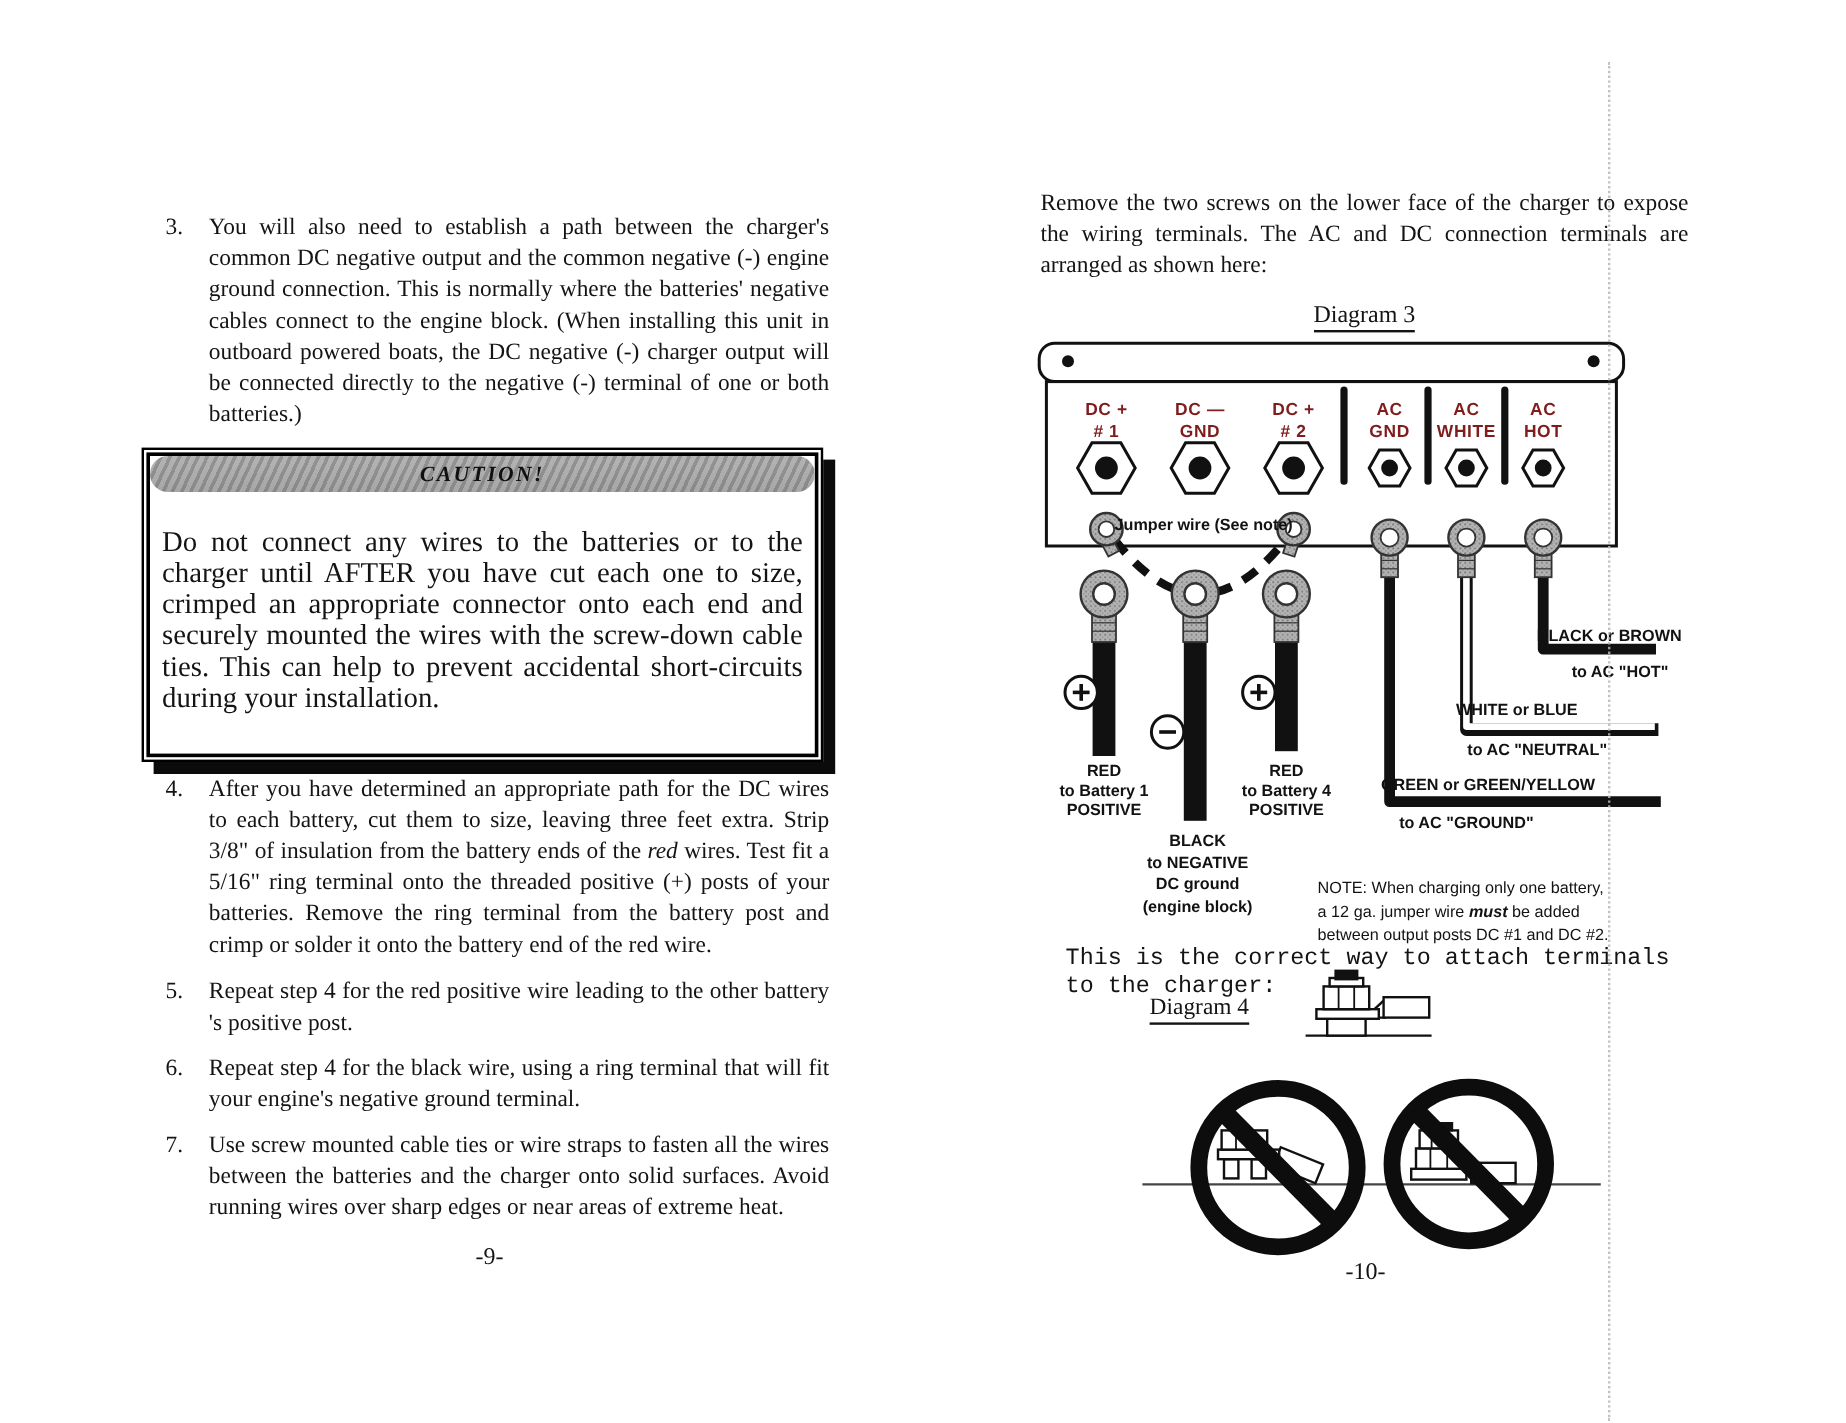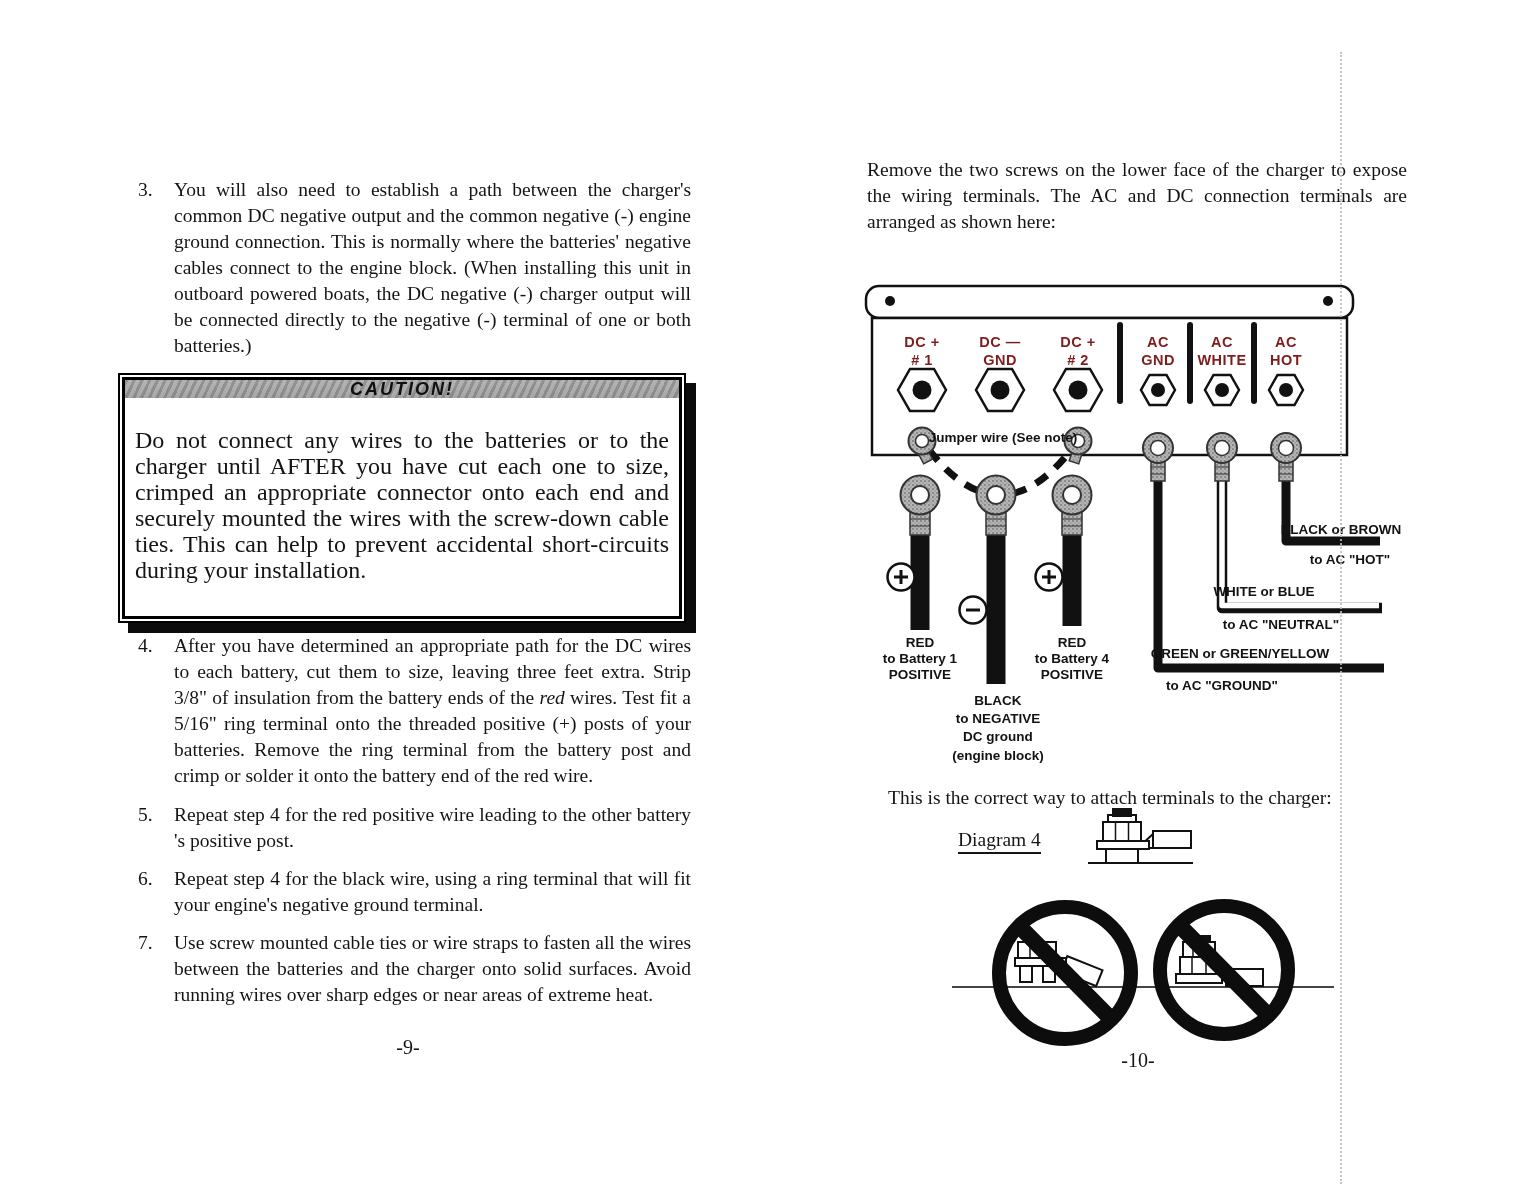--- a/index.html
+++ b/index.html
@@ -19,26 +19,27 @@
   .mt16{margin-top:16px}.mt13{margin-top:13px}
   .mt12{margin-top:12px}.mt10{margin-top:10px}
   
   .caution{
     margin:14px 0 0 -20px;width:568px;box-sizing:border-box;
     border:2px solid #000;padding:2px;background:#fff;
     box-shadow:10px 10px 0 #0b0b0b;
   }
   .caution-inner{border:3px solid #000;}
   .caution-header{
-    height:18px;display:flex;align-items:center;justify-content:center;
-    font-family:Liberation Sans, sans-serif;font-weight:800;font-style:italic;
+    height:30px;display:flex;align-items:center;justify-content:center;
+    font-family:Liberation Serif, serif;font-weight:800;font-style:italic;
     font-size:18px;letter-spacing:2px;color:#101010;
     background:
       repeating-linear-gradient(115deg, rgba(110,110,110,.38) 0 3px, rgba(200,200,200,.30) 3px 7px),
       linear-gradient(#ababab,#989898);
+    border-radius: 15px;
   }
   .caution-body{padding:5px 10px 9px 10px;font-size:24px;line-height:26px;text-align:justify;}
   
   .col-right{position:absolute;left:867px;top:157px;width:540px;}
   .diagram-head{font-size:20px;margin-top:16px;}
   
   #diagram3{position:absolute;left:860px;top:280px;width:600px;height:505px;}
   #diagram3 svg,#diagram4 svg{position:absolute;left:0;top:0;}
   .dlabel{
     position:absolute;font-family:"Liberation Sans",sans-serif;font-weight:bold;
@@ -103,20 +104,23 @@
   <div class="step mt12">
     <span class="num body-text">7.</span>
     <p class="body-text">Use screw mounted cable ties or wire straps to fasten all the wires between the batteries and the charger onto solid surfaces.  Avoid running wires over sharp edges or near areas of extreme heat.</p>
   </div>
 </div>
 
 <div class="abs footer-num" style="left:338px;top:1036px;width:140px;">-9-</div>
 
 <div class="col-right">
   <p class="body-text">Remove the two screws on the lower face of the charger to expose the wiring terminals.  The AC and DC connection terminals are arranged as shown here:</p>
+  <div class="centered diagram-head">
+    <span class="underlined">Diagram 3</span>
+  </div>
 </div>
 
 <div id="diagram3">
   <svg width="600" height="505" viewBox="0 0 600 505">
     <defs>
       <pattern id="speck" width="4" height="4" patternUnits="userSpaceOnUse">
         <rect width="4" height="4" fill="#b5b5b5"></rect>
         <circle cx="1" cy="1" r="0.9" fill="#777"></circle>
         <circle cx="3" cy="3" r="0.7" fill="#8d8d8d"></circle>
       </pattern>
@@ -281,23 +285,28 @@
     <div>POSITIVE</div>
   </div>
 
   <div class="dlabel" style="left:481px;top:242px;">BLACK or BROWN</div>
   <div class="dlabel" style="left:490px;top:272px;">to AC "HOT"</div>
   <div class="dlabel" style="left:404px;top:304px;">WHITE or BLUE</div>
   <div class="dlabel" style="left:421px;top:337px;">to AC "NEUTRAL"</div>
   <div class="dlabel" style="left:380px;top:366px;">GREEN or GREEN/YELLOW</div>
   <div class="dlabel" style="left:362px;top:398px;">to AC "GROUND"</div>
 
-</div>
-
-<div class="abs caption" style="left:888px;top:786px;width:510px;">This is the correct way to attach terminals to the charger:</div>
+  <div class="note-block">
+    <div>NOTE: When charging only one battery,</div>
+    <div><span>a 12 ga. jumper wire </span><b>must</b><span> be added</span></div>
+    <div>between output posts DC #1 and DC #2.</div>
+  </div>
+</div>
+
+<div class="abs caption" style="left:888px;top:786px;width:510px;font-family:Liberation Mono, monospace;">This is the correct way to attach terminals to the charger:</div>
 
 <div class="abs" style="left:958px;top:829px;font-size:19.5px;">
   <span class="underlined">Diagram 4</span>
 </div>
 
 <div id="diagram4">
   <svg width="470" height="260" viewBox="0 0 470 260">
 
     <g stroke="#111" fill="#fff" stroke-width="2">
       <line x1="148" y1="58" x2="253" y2="58"></line>

